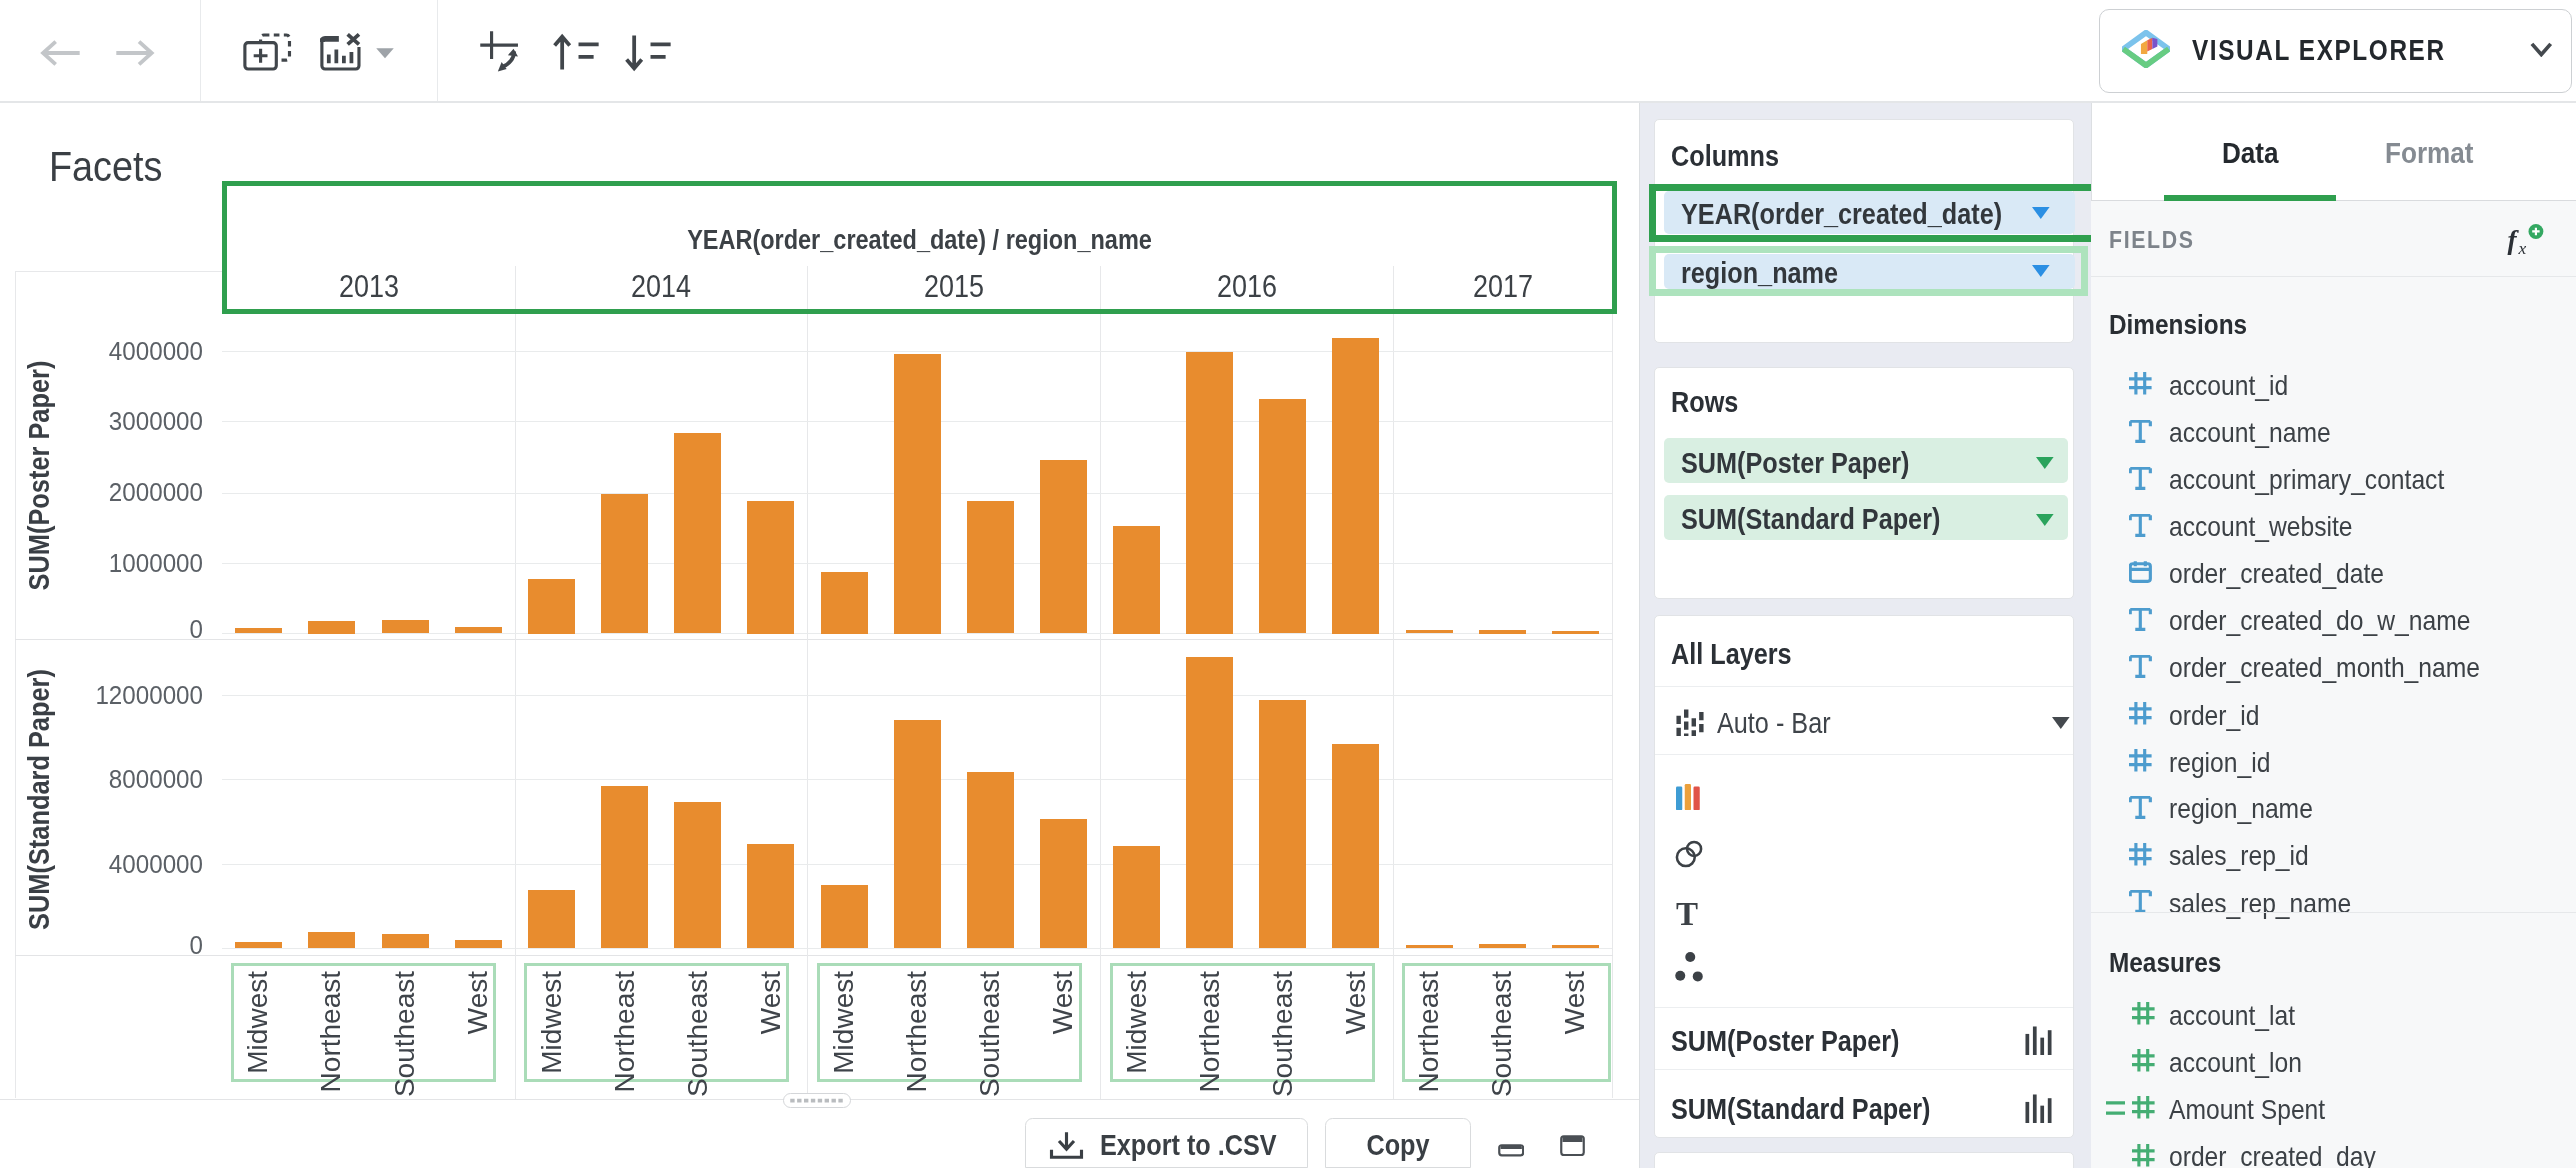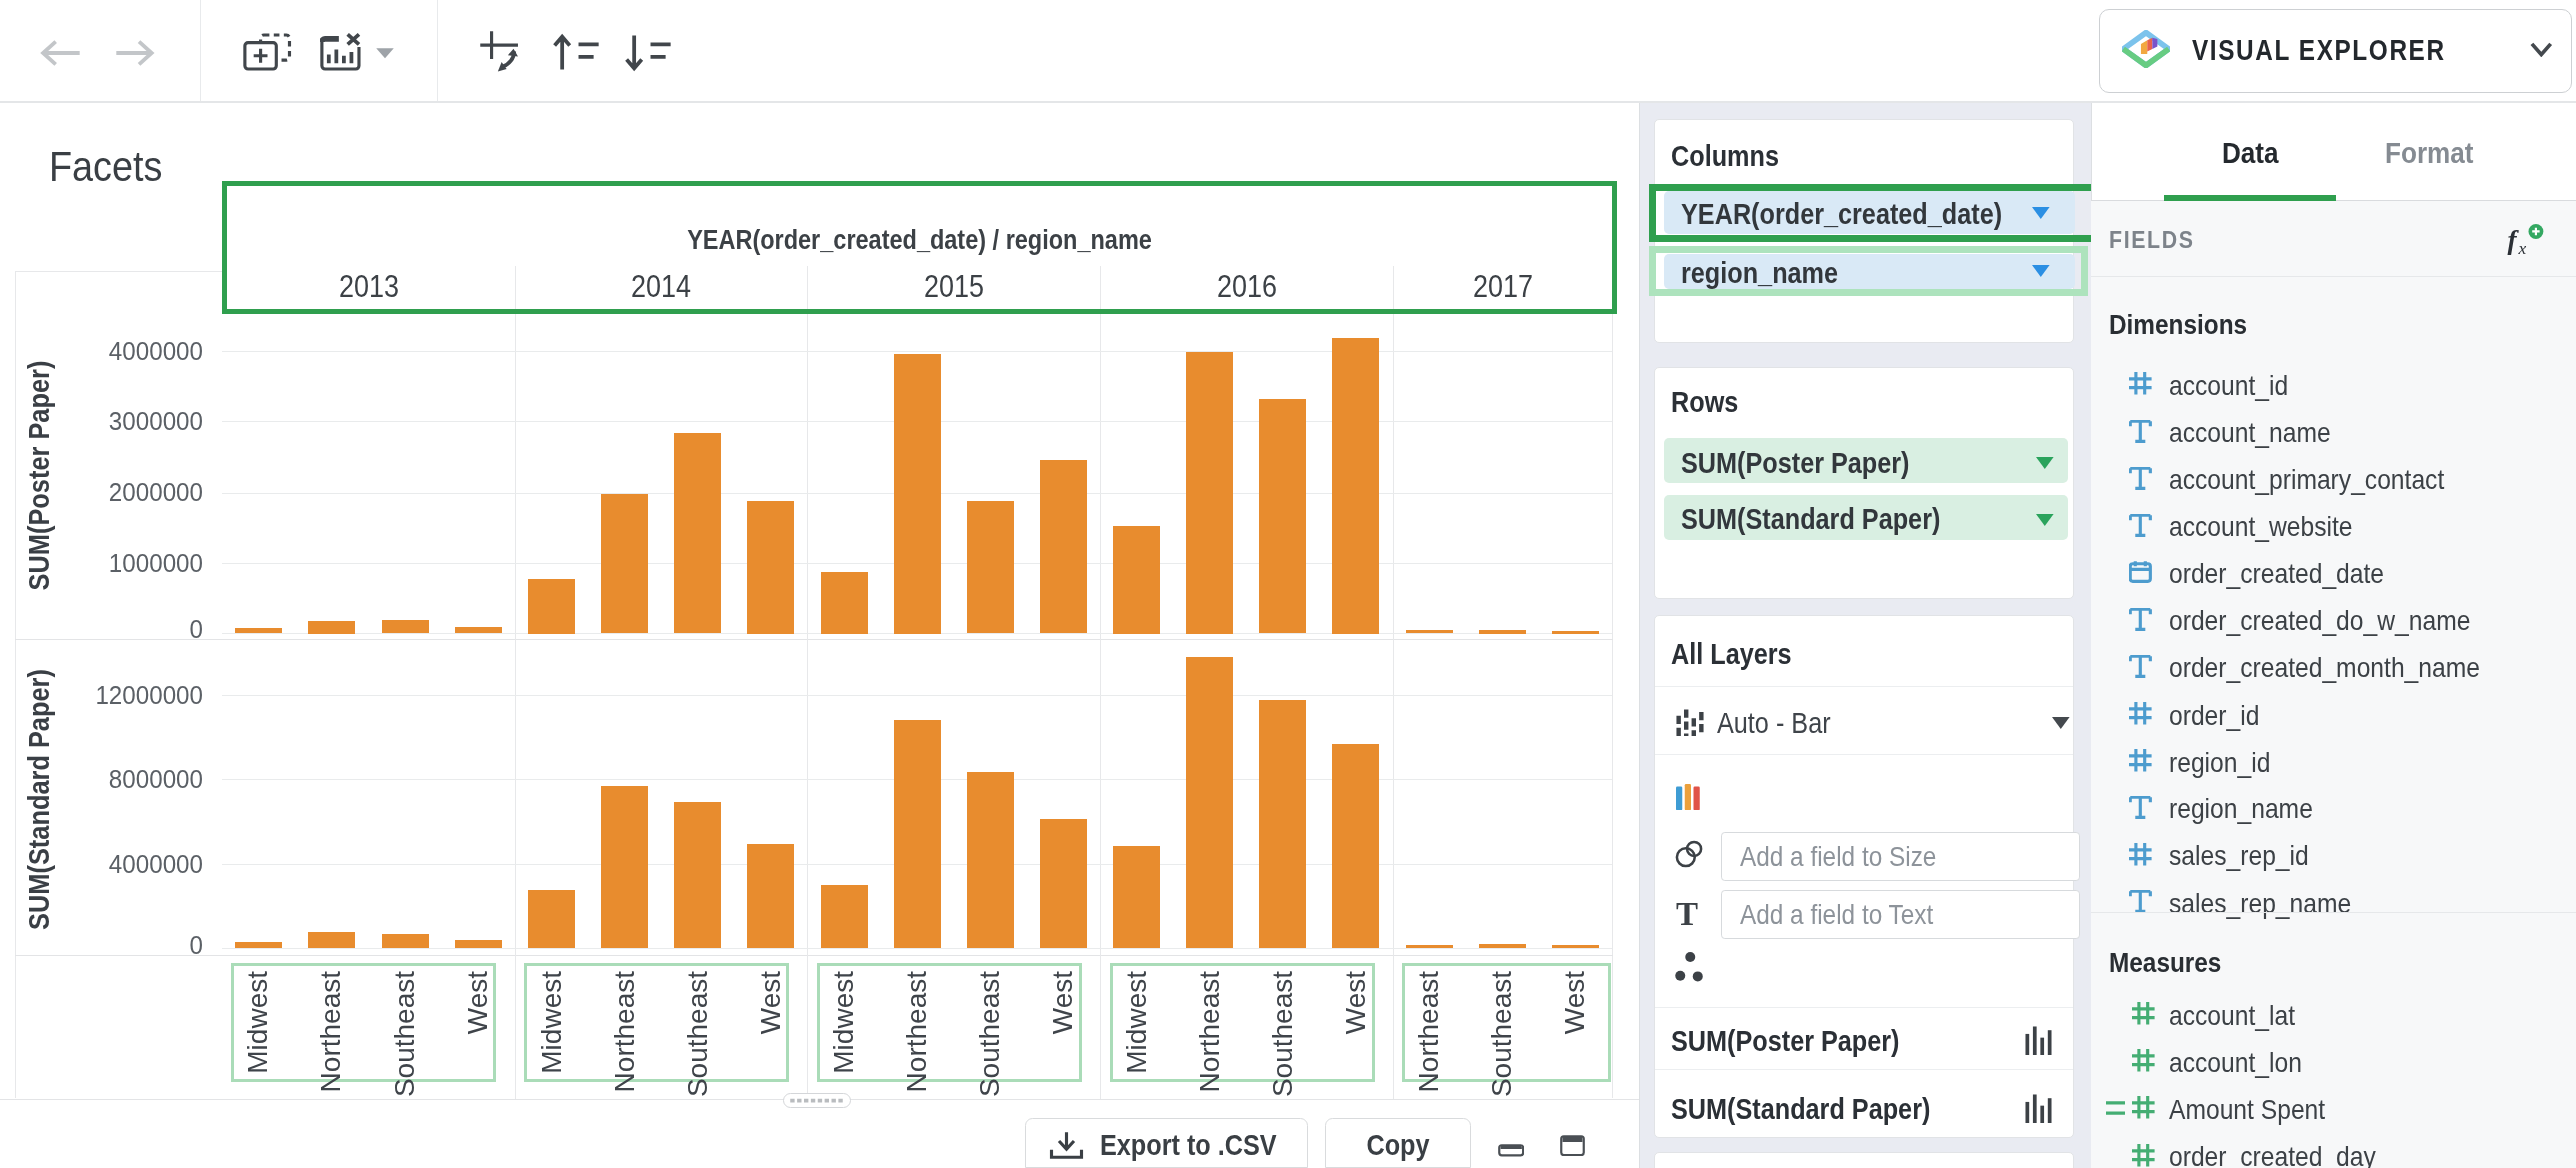--- a/index.html
+++ b/index.html
@@ -275,24 +275,22 @@
   <svg class="abs" style="left:1676px;top:784px;" width="25" height="26.4" viewBox="0 0 40 42">
     <rect x="0" y="4" width="10" height="38" rx="2" fill="#3e9cd4"></rect>
     <rect x="14" y="0" width="10" height="42" rx="2" fill="#eba03c"></rect>
     <rect x="28" y="4" width="10" height="38" rx="2" fill="#e05348"></rect>
   </svg>
 
   <svg class="abs" style="left:1675px;top:840px;" width="28" height="28" viewBox="0 0 44 44">
     <circle cx="17" cy="27" r="14" fill="none" stroke="#3c4146" stroke-width="4"></circle>
     <circle cx="30" cy="14" r="11" fill="none" stroke="#3c4146" stroke-width="4"></circle>
   </svg>
-  <div class="input" style="top:832px;"><span class="ph">Add a field to Size</span></div>
 
   <div class="abs" style="left:1676px;top:896px;font-family:'Liberation Serif',serif;font-size:33px;color:#3c4146;font-weight:bold;">T</div>
-  <div class="input" style="top:890px;"><span class="ph">Add a field to Text</span></div>
 
   <svg class="abs" style="left:1675px;top:952px;" width="28" height="30" viewBox="0 0 44 48">
     <circle cx="24" cy="8" r="8" fill="#3c4146"></circle>
     <circle cx="8" cy="38" r="8" fill="#3c4146"></circle>
     <circle cx="36" cy="39" r="8" fill="#3c4146"></circle>
   </svg>
 
   <div class="abs b sx" style="left:1671px;top:1025px;font-size:29px;color:#2b3036;">SUM(Poster Paper)</div>
   <svg class="abs" style="left:2024px;top:1024px;" width="29" height="31" viewBox="0 0 46 50">
     <g stroke="#3c4146" stroke-width="6">

